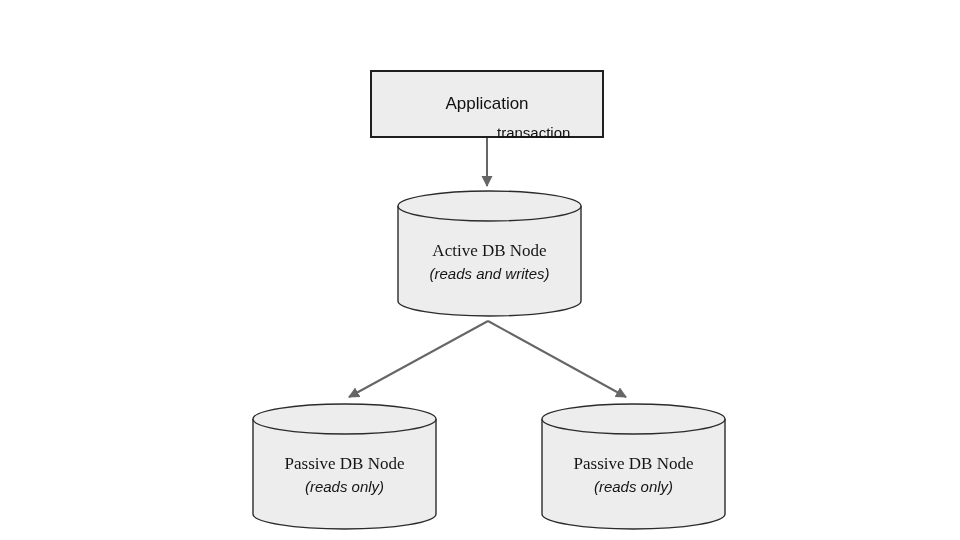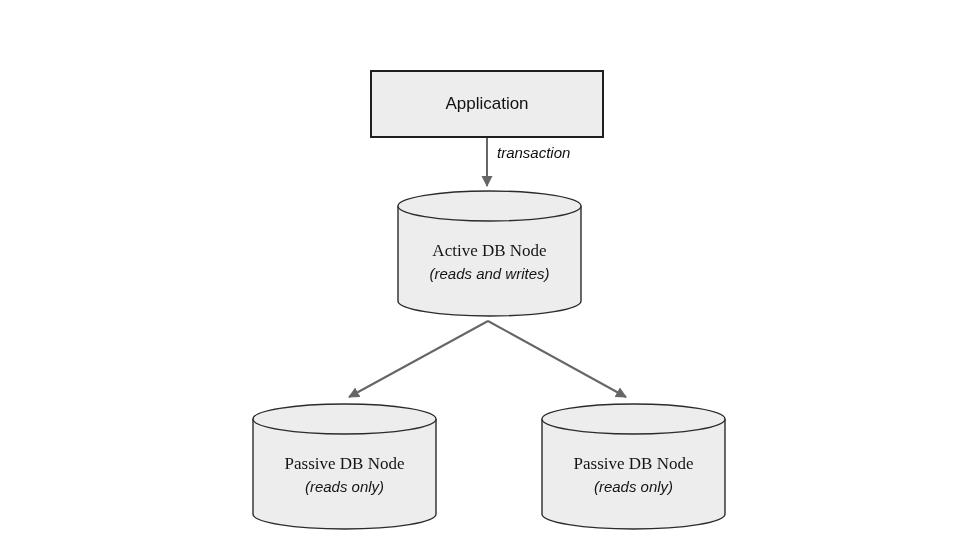--- a/index.html
+++ b/index.html
@@ -40,24 +40,22 @@
   }
   .app-box .label {
     font-size: 17px;
     color: #111111;
   }
   .edge-label {
     position: absolute;
     left: 497px;
     top: 124px;
     font-size: 15px;
-    font-style: italic;
     color: #111111;
     white-space: nowrap;
-    margin-top: 20px;
   }
   .cylinder {
     position: absolute;
     width: 185px;
     height: 128px;
   }
   .cylinder svg {
     position: absolute;
     left: 0;
     top: 0;

